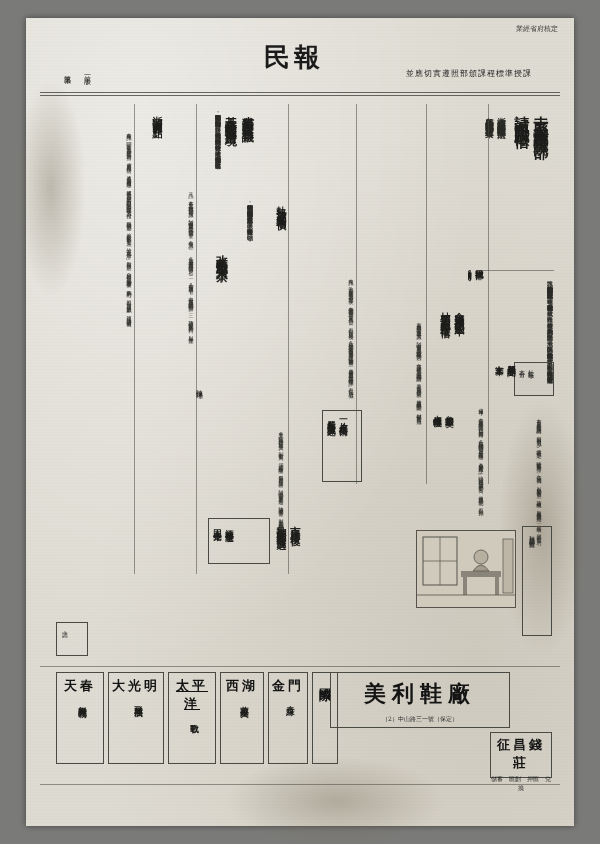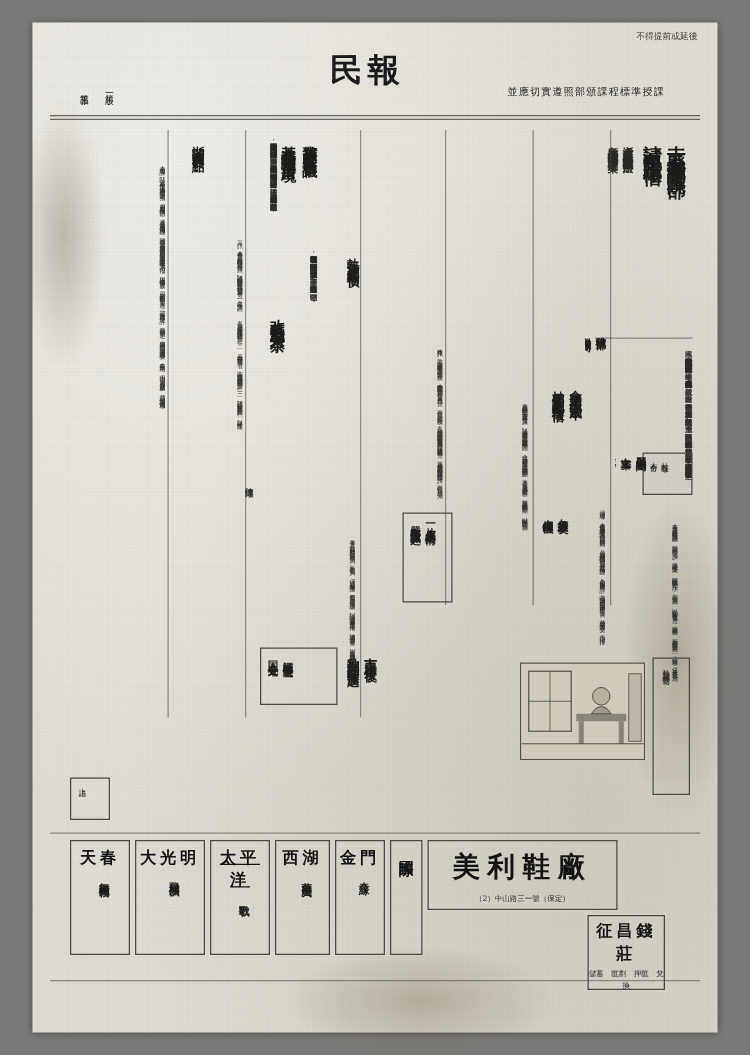--- a/index.html
+++ b/index.html
@@ -285,21 +285,21 @@
     <div class="box" style="right:22px; top:508px; width:30px; height:110px;">
       <div class="vtext tinylabel" style="height:100px; padding:4px 0 0 4px;">秋祭禮品經售處</div>
     </div>
 
     <div class="box" style="left:30px; top:604px; width:32px; height:34px;">
       <div class="vtext tinylabel" style="height:28px; padding:3px;">上語</div>
     </div>
 
     <div class="hrule" style="left:14px; right:14px; top:648px;"></div>
 
-    <div class="boxd" style="left:316px; top:654px; width:152px; height:56px;">
+    <div class="boxd" style="left:304px; top:654px; width:180px; height:56px;">
       <div class="ad-title ad-big center" style="margin-top:6px;">美利鞋廠</div>
       <div class="center tinylabel" style="margin-top:6px;">（2）中山路三一號（保定）</div>
     </div>
 
     <div class="box" style="left:82px; top:654px; width:56px; height:92px;">
       <div class="center ad-title ad-mid" style="margin-top:4px;">大光明</div>
       <div class="vtext headline-s" style="height:56px; margin:4px auto 0; display:block; width:18px;">飛熊黑俠</div>
     </div>
     <div class="box" style="left:30px; top:654px; width:48px; height:92px;">
       <div class="center ad-title ad-mid" style="margin-top:4px;">天春</div>
@@ -314,22 +314,22 @@
       <div class="vtext headline-s" style="height:56px; margin:4px auto 0; display:block; width:18px;">萬家燈火</div>
     </div>
     <div class="box" style="left:242px; top:654px; width:40px; height:92px;">
       <div class="center ad-title ad-mid" style="margin-top:4px;">金門</div>
       <div class="vtext headline-s" style="height:56px; margin:4px auto 0; display:block; width:18px;">奇緣</div>
     </div>
     <div class="box" style="left:286px; top:654px; width:26px; height:92px;">
       <div class="vtext ad-title" style="font-size:12px; height:76px; margin:6px auto 0; display:block; width:16px;">國際</div>
     </div>
 
-    <div class="box" style="left:444px; top:714px; width:62px; height:60px;">
+    <div class="box" style="left:464px; top:714px; width:62px; height:46px;">
       <div class="center ad-title ad-mid" style="margin-top:3px;">征昌錢莊</div>
       <div class="center tinylabel" style="margin-top:3px;">儲蓄　匯劃　押匯　兌換</div>
     </div>
 
     <div class="hrule" style="left:14px; right:14px; top:766px;"></div>
 
-    <div class="corner-mark" style="right:16px; top:6px;">不得提前或延後</div>
+    <div class="corner-mark" style="right:16px; top:6px;">業經省府核定</div>
   </div>
 </div>
 
 </body></html>

